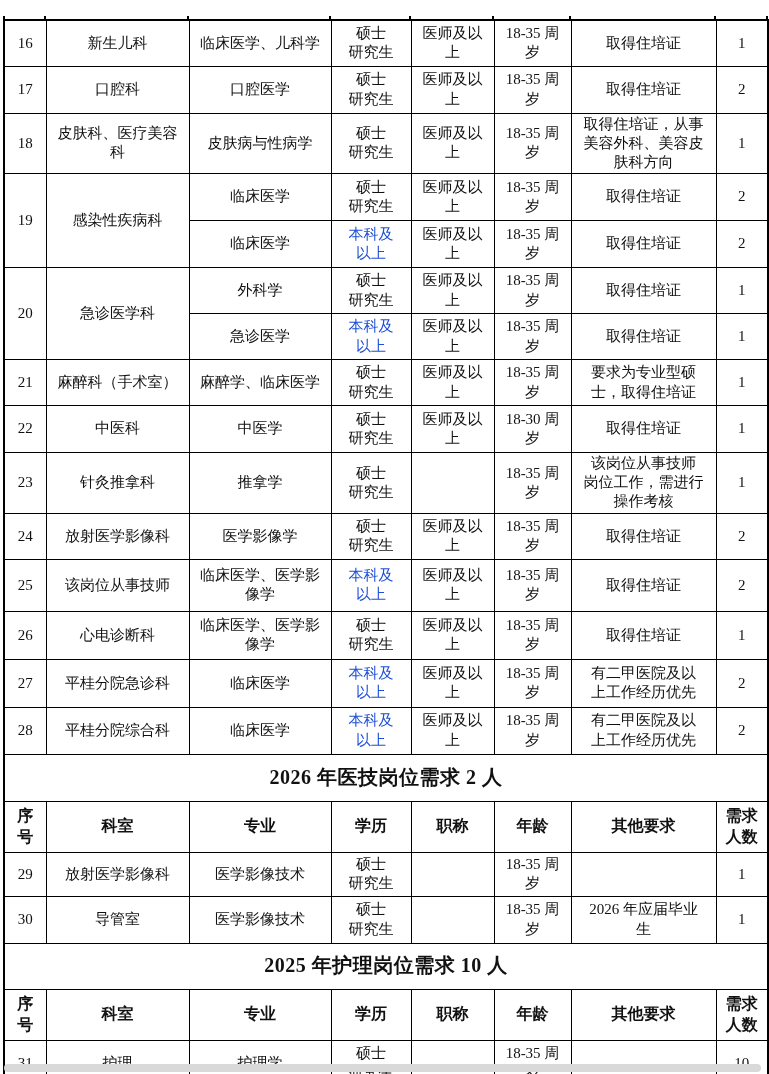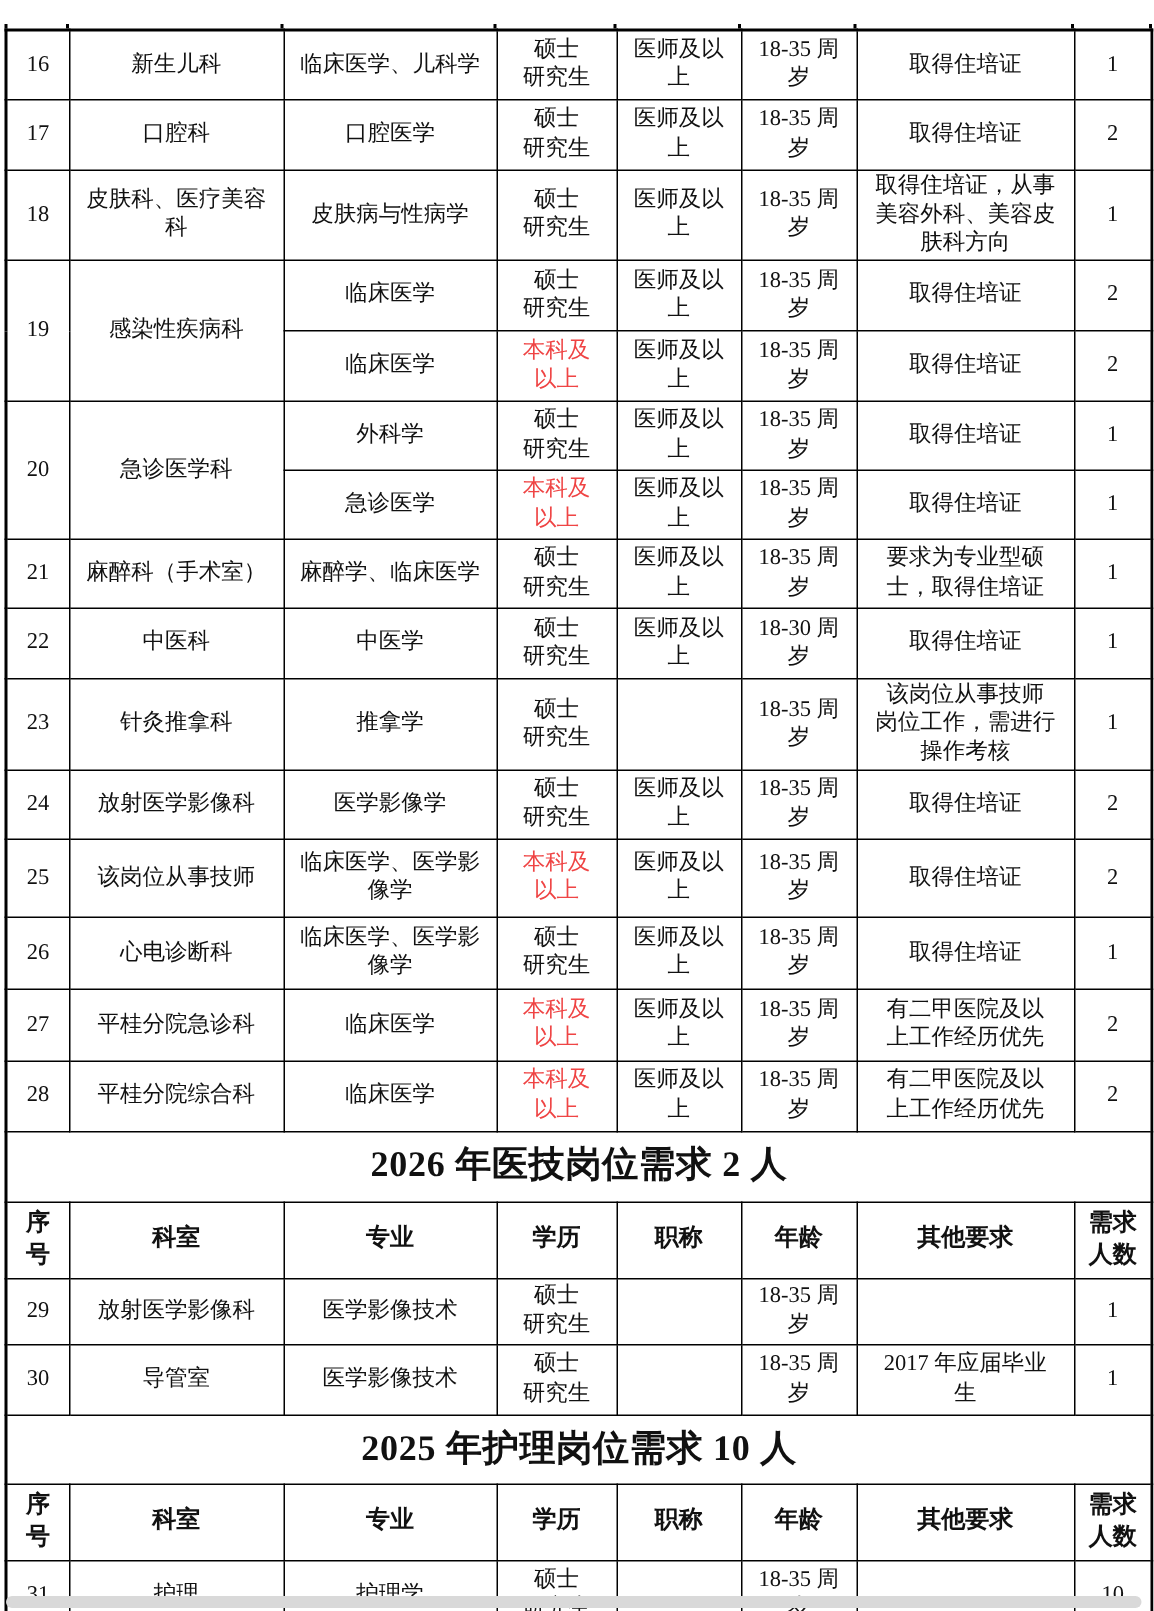--- a/index.html
+++ b/index.html
@@ -26,22 +26,22 @@
     text-align: center;
     vertical-align: middle;
     padding: 1px 3px;
     font-size: 15px;
     line-height: 1.28;
     font-weight: normal;
     white-space: pre-line;
     overflow: hidden;
   }
   tr.row-colheader th { font-weight: bold; font-size: 16px; }
-  tr.row-section th { font-weight: bold; font-size: 24px; letter-spacing: 0.5px; }
-  td.red { color: #ef4444; }
+  tr.row-section th { font-weight: bold; font-size: 20px; letter-spacing: 0.5px; }
+  td.red { color: #1d4ed8; }
   .bottom-bar {
     position: absolute;
     left: 4px; top: 1064px;
     width: 757px; height: 8px;
     background: #d9d9d9;
     border-radius: 4px;
   }
 </style>
 </head>
 <body>
@@ -300,21 +300,21 @@
           </tr>
           <tr class="row-data" style="height: 47px;">
             <td>30</td>
             <td>导管室</td>
             <td>医学影像技术</td>
             <td>硕士
 研究生</td>
             <td></td>
             <td>18-35 周
 岁</td>
-            <td>2017 年应届毕业
+            <td>2026 年应届毕业
 生</td>
             <td>1</td>
           </tr>
           <tr class="row-section" style="height: 46px;">
             <th colspan="8">2025 年护理岗位需求 10 人</th>
           </tr>
           <tr class="row-colheader" style="height: 51px;">
             <th>序
 号</th>
             <th>科室</th>

